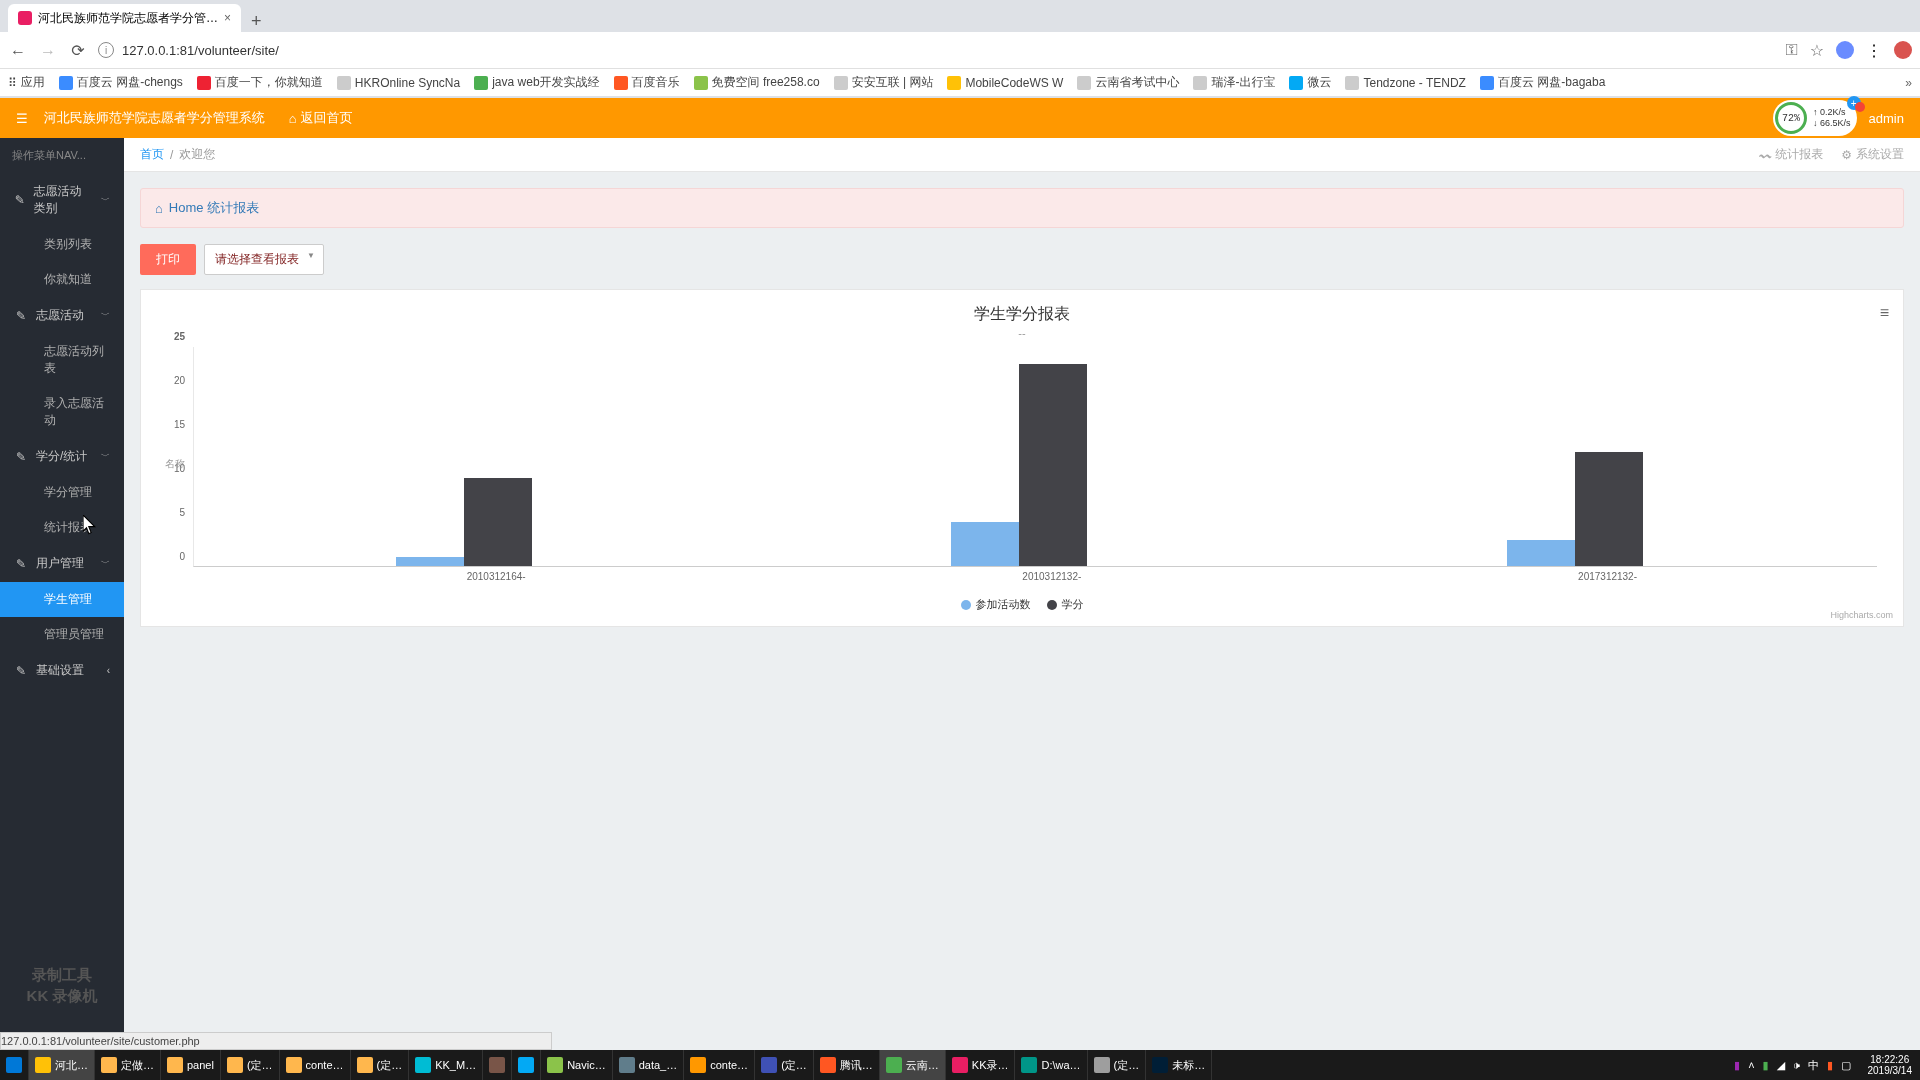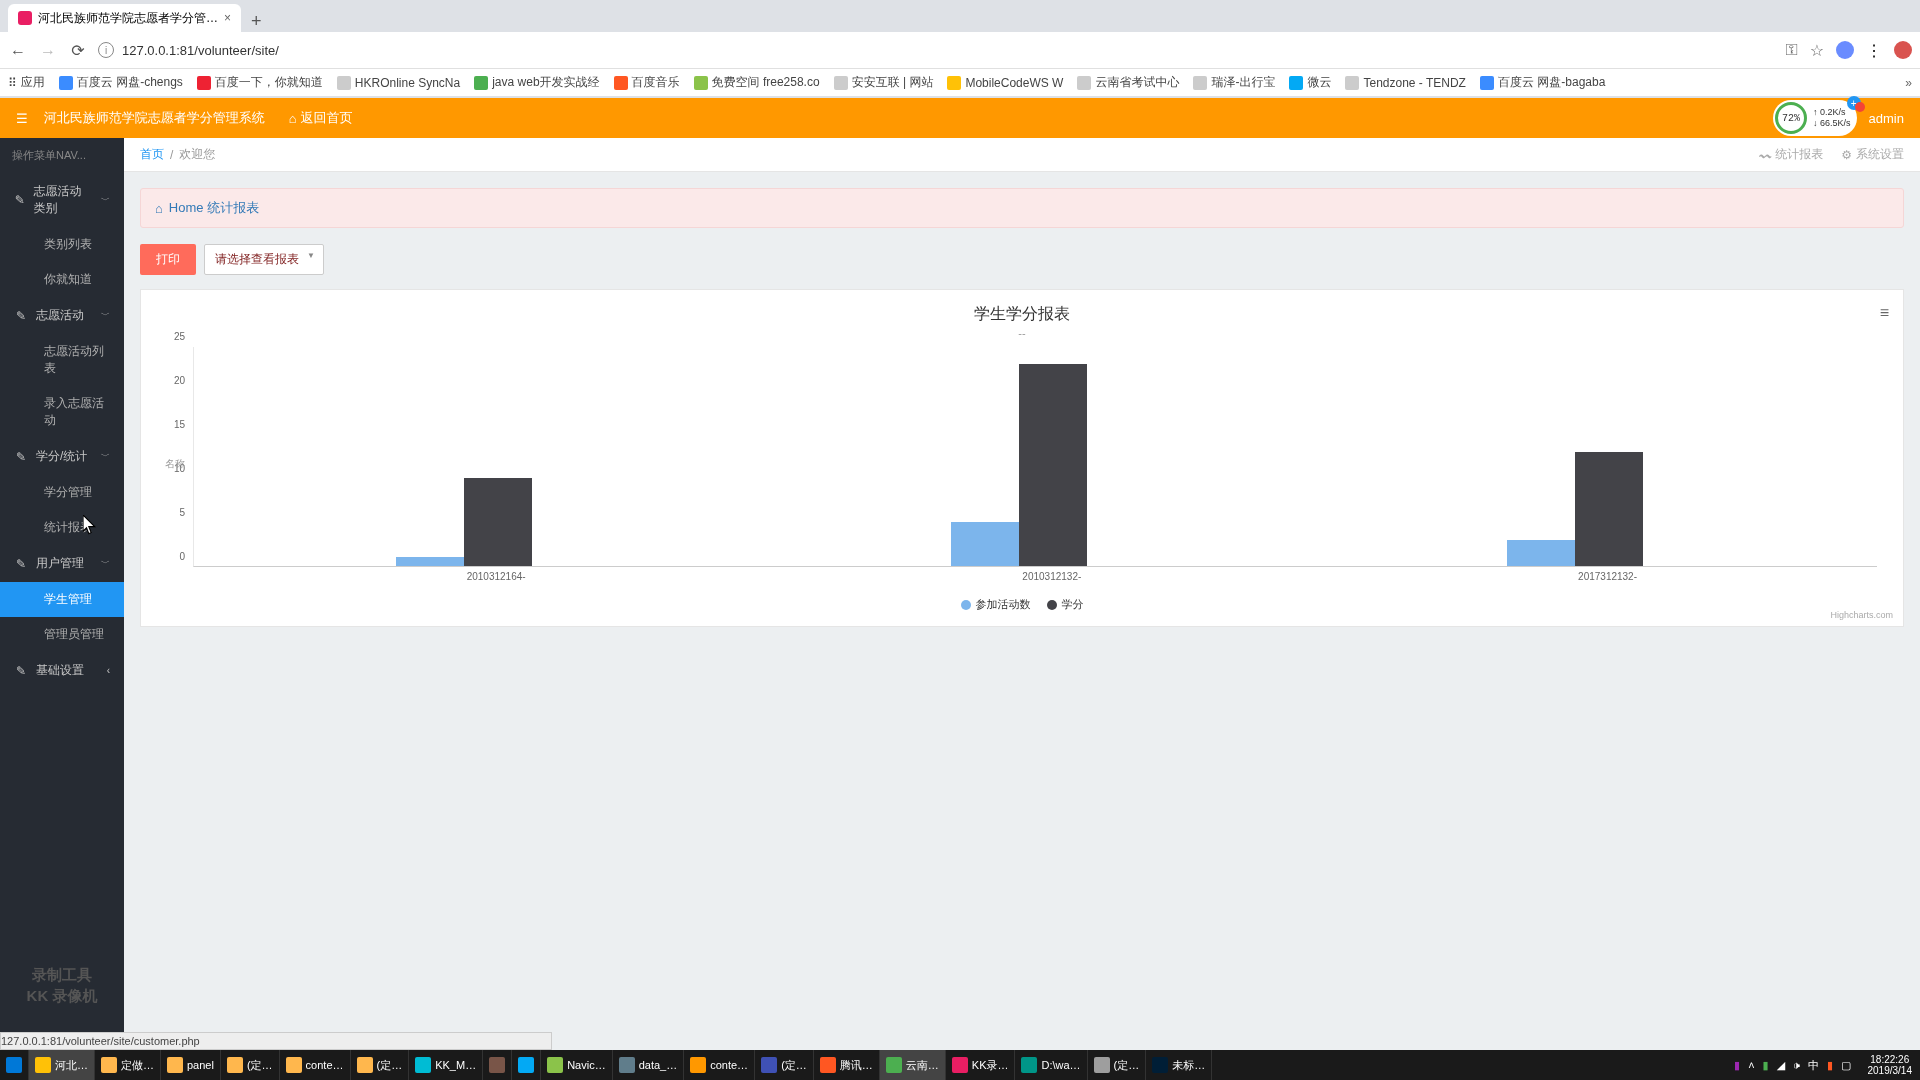--- a/index.html
+++ b/index.html
@@ -308,21 +308,21 @@
         <div class="chart-title">学生学分报表</div>
         <div class="chart-subtitle">--</div>
 
         <div class="chart-area">
           <div class="y-axis" id="y-axis">
               <div class="y-tick" style="bottom: 0px;">0</div>
               <div class="y-tick" style="bottom: 44px;">5</div>
               <div class="y-tick" style="bottom: 88px;">10</div>
               <div class="y-tick" style="bottom: 132px; margin-top: 11px;">15</div>
               <div class="y-tick" style="bottom: 176px;">20</div>
-              <div class="y-tick" style="bottom: 220px;">25</div>
+              <div class="y-tick" style="bottom: 220px; font-weight: bold;">25</div>
             </div>
           <div class="y-label">名称</div>
           <div class="plot" id="plot">
               <div class="bar-group" style="left: 12%;">
                 <div class="bar blue" style="height: 8.8px;"></div>
                 <div class="bar dark" style="height: 88px;"></div>
               </div>
               <div class="bar-group" style="left: 45%;">
                 <div class="bar blue" style="height: 44px;"></div>
                 <div class="bar dark" style="height: 202.4px;"></div>

